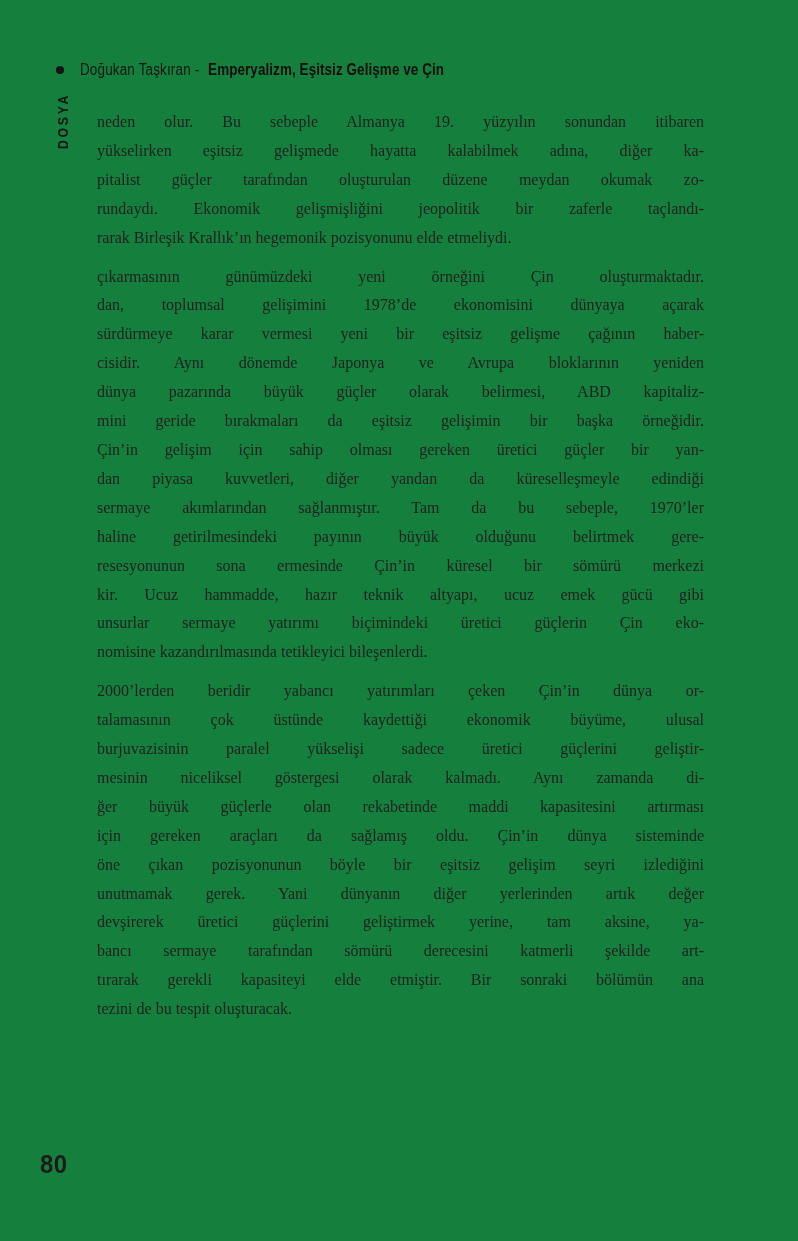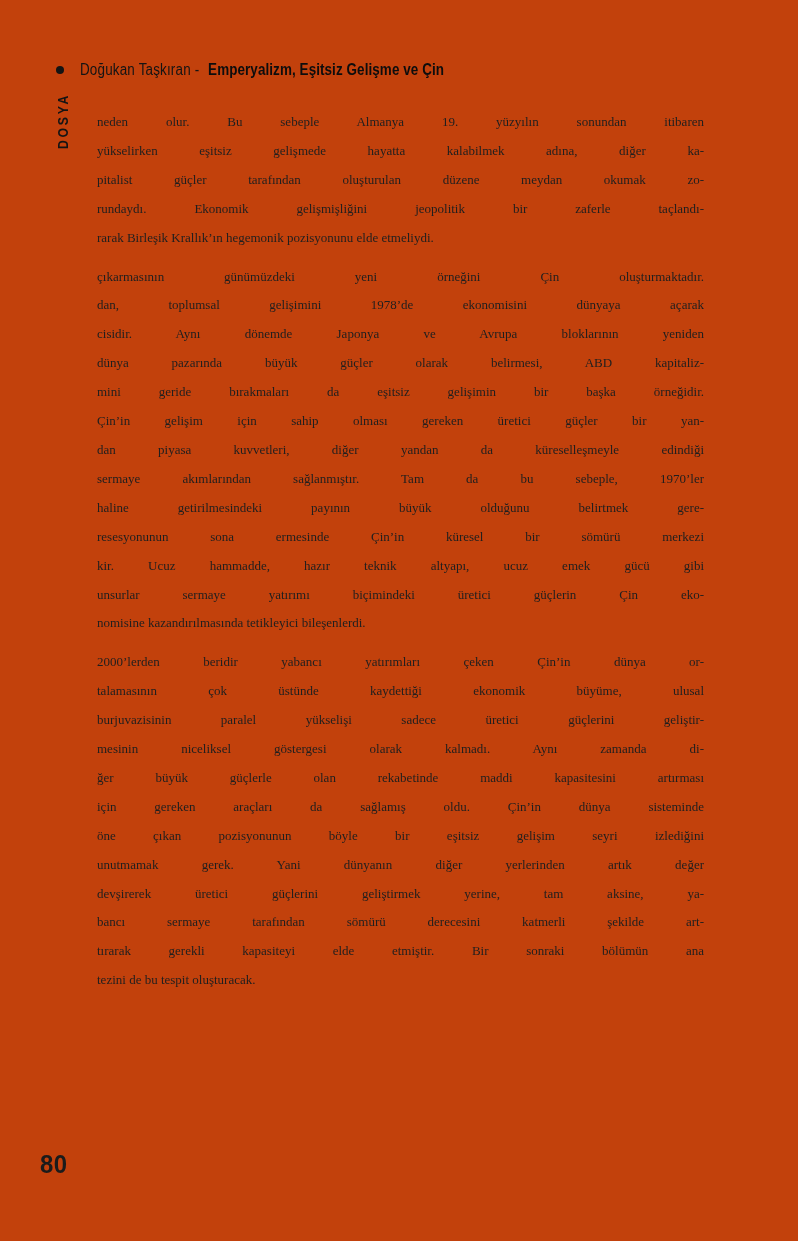--- a/index.html
+++ b/index.html
@@ -5,21 +5,21 @@
   html, body { margin: 0; padding: 0; }
   body {
     width: 798px; height: 1241px;
     background: #ffffff;
     font-family: "Liberation Sans", sans-serif;
     position: relative;
     overflow: hidden;
   }
   .page {
     position: absolute; inset: 0;
-    background: #c2410c;
+    background: #15803d;
   }
 
   
   .running-header {
     position: absolute;
     left: 56px; top: 60px;
     display: flex; align-items: center;
     color: #111111;
   }
   .bullet {
@@ -60,21 +60,21 @@
     color: #141414;
     white-space: nowrap;
   }
 
   
   .text-block {
     position: absolute;
     left: 97px; top: 108px;
     width: 607px;
     font-family: "Liberation Serif", serif;
-    font-size: 13px;
+    font-size: 16px;
     color: #1f1f1f;
   }
   .paragraph { margin: 0 0 10px 0; }
   .line {
     display: block;
     line-height: 28.9px;
     text-align: justify;
     text-align-last: justify;
   }
   .line.line-last {
@@ -112,20 +112,21 @@
     <div class="paragraph">
         <span class="line">neden olur. Bu sebeple Almanya 19. yüzyılın sonundan itibaren</span>
         <span class="line">yükselirken eşitsiz gelişmede hayatta kalabilmek adına, diğer ka-</span>
         <span class="line">pitalist güçler tarafından oluşturulan düzene meydan okumak zo-</span>
         <span class="line">rundaydı. Ekonomik gelişmişliğini jeopolitik bir zaferle taçlandı-</span>
         <span class="line line-last">rarak Birleşik Krallık’ın hegemonik pozisyonunu elde etmeliydi.</span>
       </div>
     <div class="paragraph">
         <span class="line">çıkarmasının günümüzdeki yeni örneğini Çin oluşturmaktadır.</span>
         <span class="line">dan, toplumsal gelişimini 1978’de ekonomisini dünyaya açarak</span>
+        <span class="line">sürdürmeye karar vermesi yeni bir eşitsiz gelişme çağının haber-</span>
         <span class="line">cisidir. Aynı dönemde Japonya ve Avrupa bloklarının yeniden</span>
         <span class="line">dünya pazarında büyük güçler olarak belirmesi, ABD kapitaliz-</span>
         <span class="line">mini geride bırakmaları da eşitsiz gelişimin bir başka örneğidir.</span>
         <span class="line">Çin’in gelişim için sahip olması gereken üretici güçler bir yan-</span>
         <span class="line">dan piyasa kuvvetleri, diğer yandan da küreselleşmeyle edindiği</span>
         <span class="line">sermaye akımlarından sağlanmıştır. Tam da bu sebeple, 1970’ler</span>
         <span class="line">haline getirilmesindeki payının büyük olduğunu belirtmek gere-</span>
         <span class="line">resesyonunun sona ermesinde Çin’in küresel bir sömürü merkezi</span>
         <span class="line">kir. Ucuz hammadde, hazır teknik altyapı, ucuz emek gücü gibi</span>
         <span class="line">unsurlar sermaye yatırımı biçimindeki üretici güçlerin Çin eko-</span>

